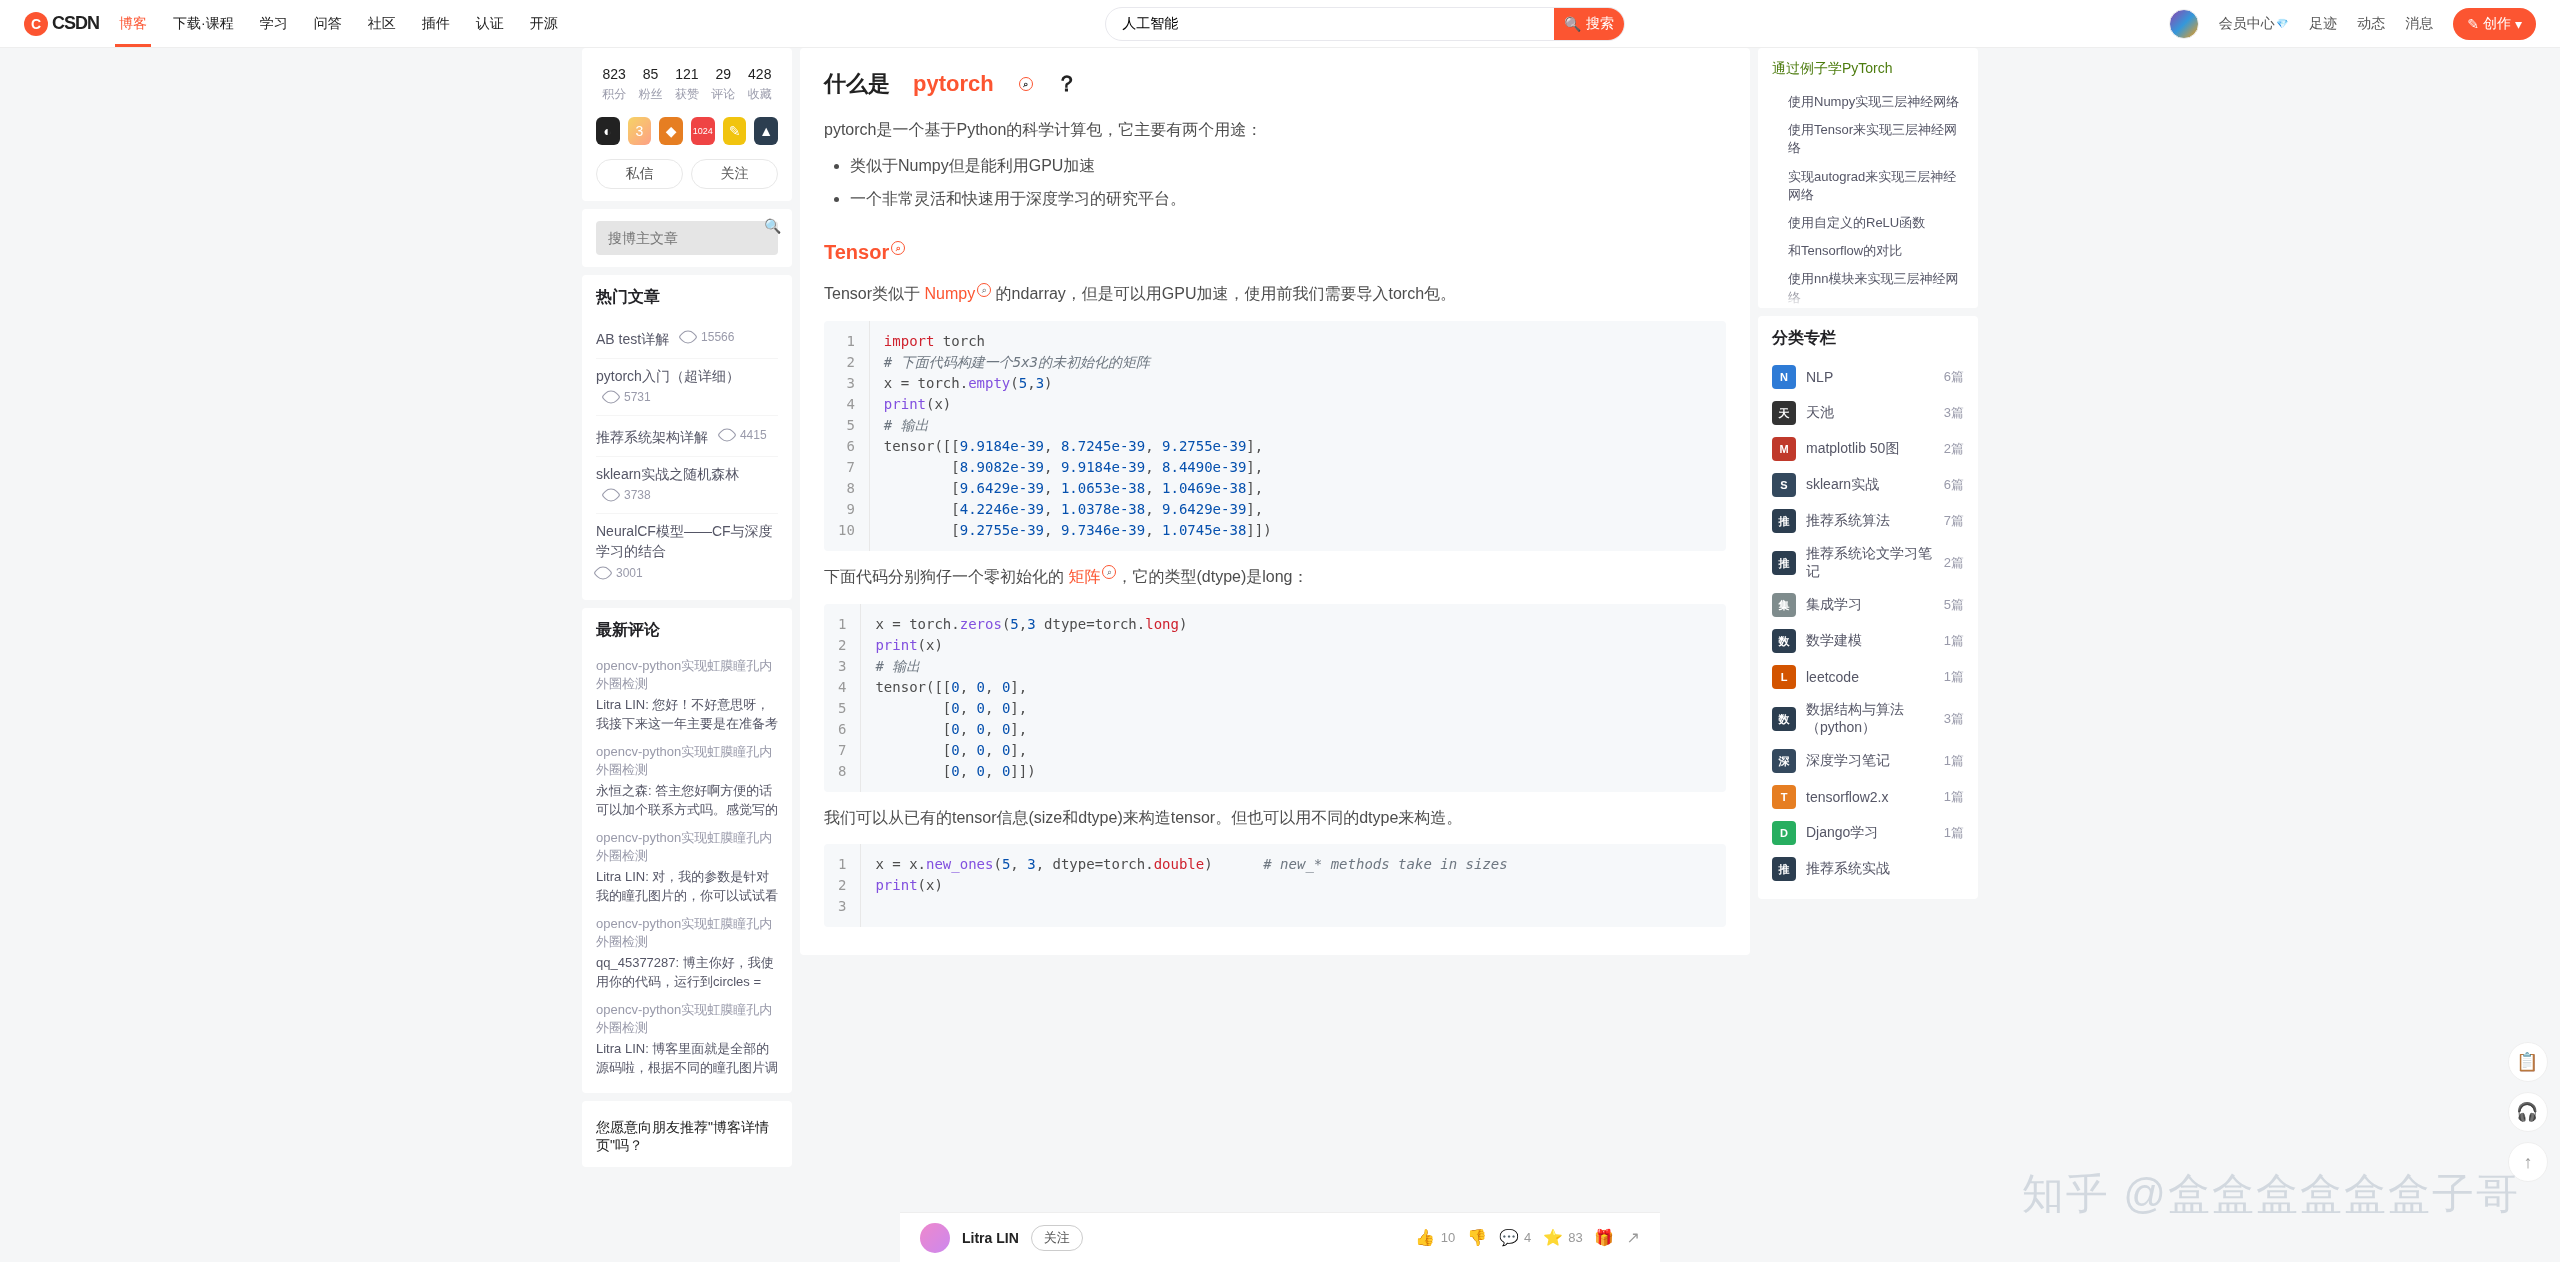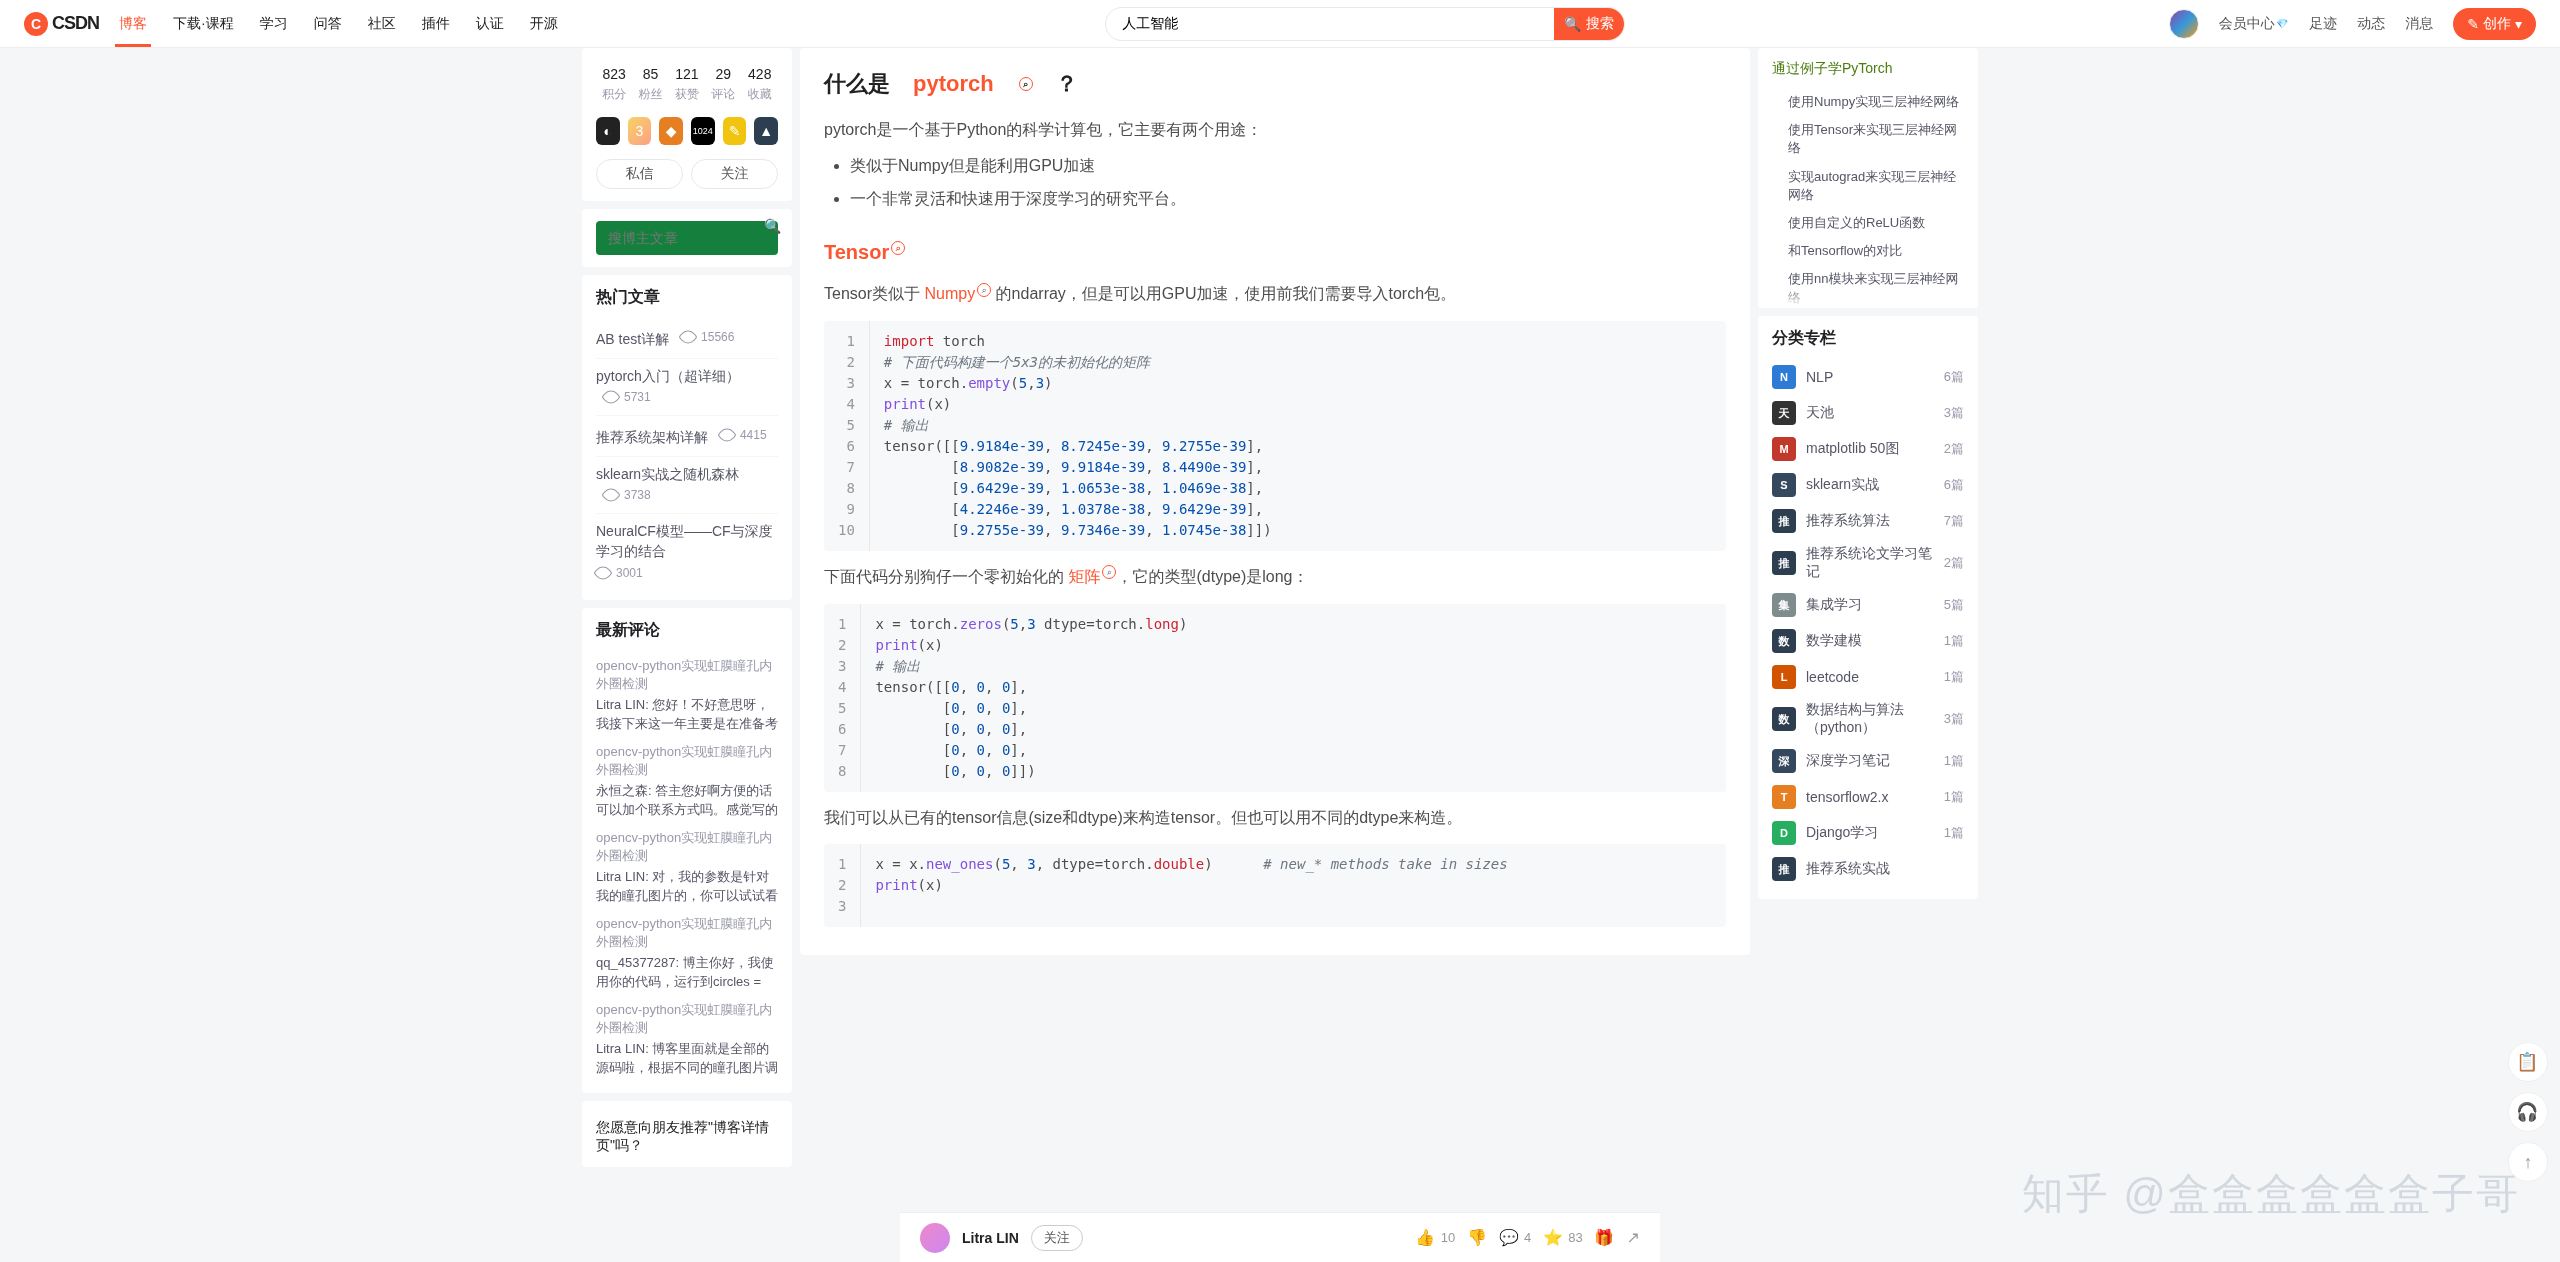--- a/index.html
+++ b/index.html
@@ -32,21 +32,21 @@
 
 .card { background:#fff; border-radius:4px; margin-bottom:8px; padding:12px 14px;}
 .stats { display:flex; justify-content:space-around; text-align:center; padding-top:6px;}
 .stat-num { font-size:14px; color:#222;}
 .stat-lbl { font-size:12px; color:#999aaa; margin-top:4px;}
 .badges { display:flex; justify-content:center; gap:8px; margin:14px 0;}
 .badge { width:28px; height:28px; border-radius:6px; display:flex; align-items:center; justify-content:center; font-size:14px; color:#fff;}
 .btn-row { display:flex; gap:8px; justify-content:center;}
 .pill-btn { flex:1; height:30px; border:1px solid #e8e8e8; background:#fff; border-radius:16px; color:#555; font-size:14px; cursor:pointer;}
 .search-author { position:relative; }
-.search-author input { width:100%; height:34px; background:#15803d; border:none; border-radius:4px; padding:0 34px 0 12px; outline:none; font-size:14px;}
+.search-author input { width:100%; height:34px; background:#e5e5e5; border:none; border-radius:4px; padding:0 34px 0 12px; outline:none; font-size:14px;}
 .search-author .icon { position:absolute; right:10px; top:9px; color:#999;}
 .section-title { font-size:16px; font-weight:600; margin-bottom:10px;}
 .hot-item { padding:8px 0; border-bottom:1px solid #f5f5f5;}
 .hot-item:last-child { border-bottom:none;}
 .hot-title { color:#555666; font-size:14px; line-height:1.4;}
 .hot-meta { display:flex; align-items:center; gap:6px; color:#999aaa; font-size:12px; margin-top:4px;}
 .eye-icon { width:14px; height:14px; border:1.5px solid #999aaa; border-radius:60% 20%; transform:rotate(45deg);}
 .comment-block { padding:6px 0; }
 .cm-title { color:#999aaa; font-size:13px;}
 .cm-body { color:#555666; font-size:13px; line-height:1.5; margin-top:2px; max-height:36px; overflow:hidden;}
@@ -158,21 +158,21 @@
           </div>
         <div>
             <div class="stat-num">428</div>
             <div class="stat-lbl">收藏</div>
           </div>
       </div>
       <div class="badges">
         <span class="badge" style="background:#222">◐</span>
         <span class="badge" style="background:linear-gradient(135deg,#f6d365,#fda085)">3</span>
         <span class="badge" style="background:#e67e22">◆</span>
-        <span class="badge" style="background:#000000">
+        <span class="badge" style="background:#ef4444">
             <span style="font-size:9px">1024</span>
           </span>
         <span class="badge" style="background:#f1c40f">✎</span>
         <span class="badge" style="background:#2c3e50">▲</span>
       </div>
       <div class="btn-row">
         <button class="pill-btn">私信</button>
         <button class="pill-btn">关注</button>
       </div>
     </div>

